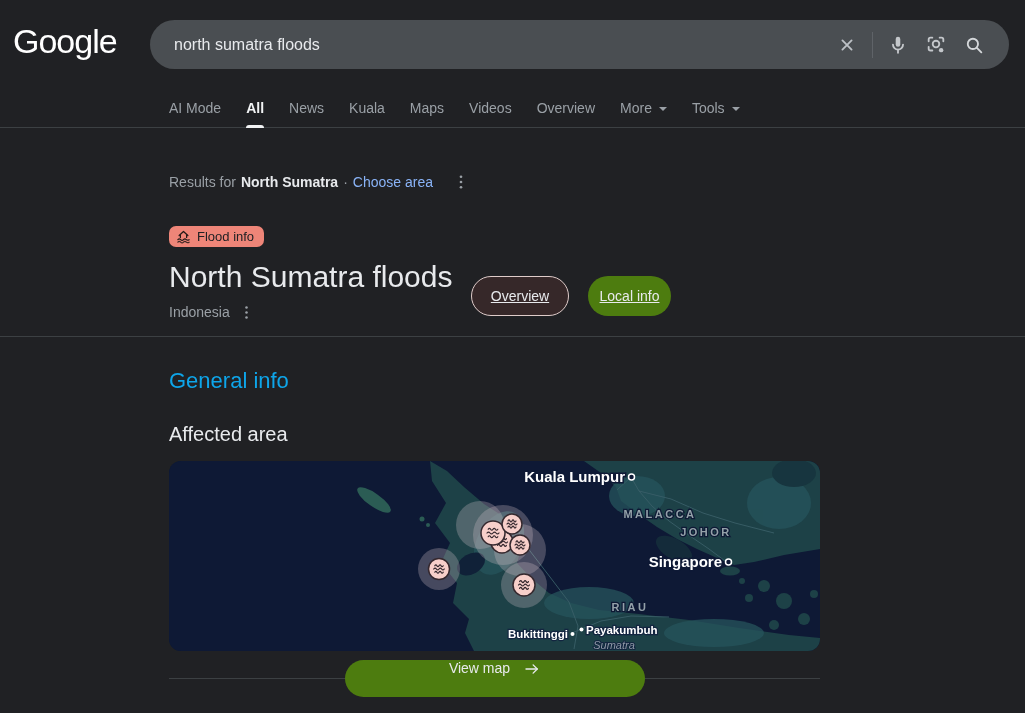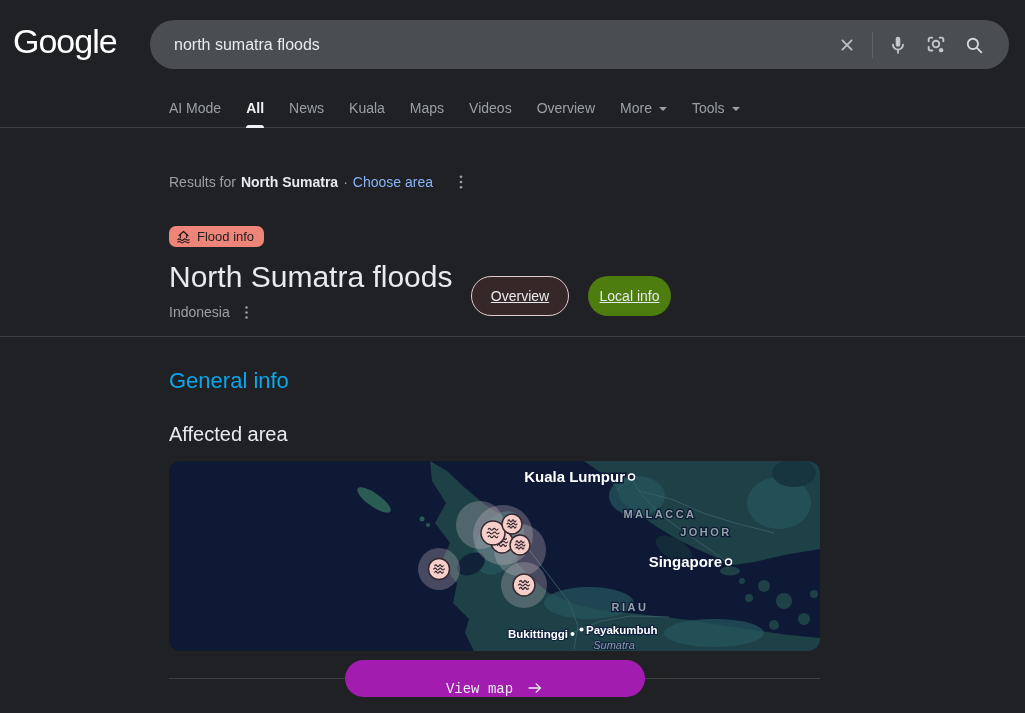--- a/index.html
+++ b/index.html
@@ -53,22 +53,22 @@
   
   .h-general { position:absolute; left:169px; top:368px; font-size:22px; font-weight:400; color:#0ea5e9; }
   .h-affected { position:absolute; left:169px; top:423px; font-size:20px; font-weight:400; color:#e8eaed; }
   
   .map-card { position:absolute; left:169px; top:461px; width:651px; height:190px; border-radius:12px; overflow:hidden; background:#0e1935; cursor:pointer; }
   .map-card svg { display:block; }
   
   .vm-divider { position:absolute; left:169px; top:678px; width:651px; height:1px; background:#3c4043; }
   .view-map-btn {
     position:absolute; left:345px; top:660px; width:300px; height:37px; border-radius:19px;
-    background:#a21caf; display:flex; align-items:flex-end; justify-content:center; gap:13px;
-    font-size:14px; color:#e8eaed; cursor:pointer;font-family:Liberation Mono, monospace;
+    background:#4d7c0f; display:flex; align-items:flex-start; justify-content:center; gap:13px;
+    font-size:14px; color:#e8eaed; cursor:pointer;
   }
   .view-map-btn svg { width:18px; height:18px; }
 </style>
 </head>
 <body>
 
 <div class="screen">
 
   <div class="header">
     <div class="logo">Google</div>

